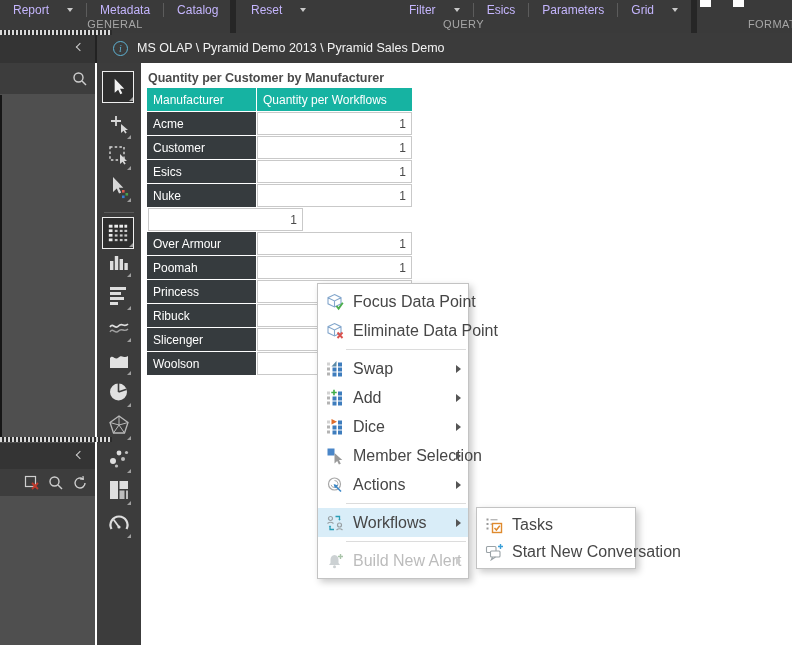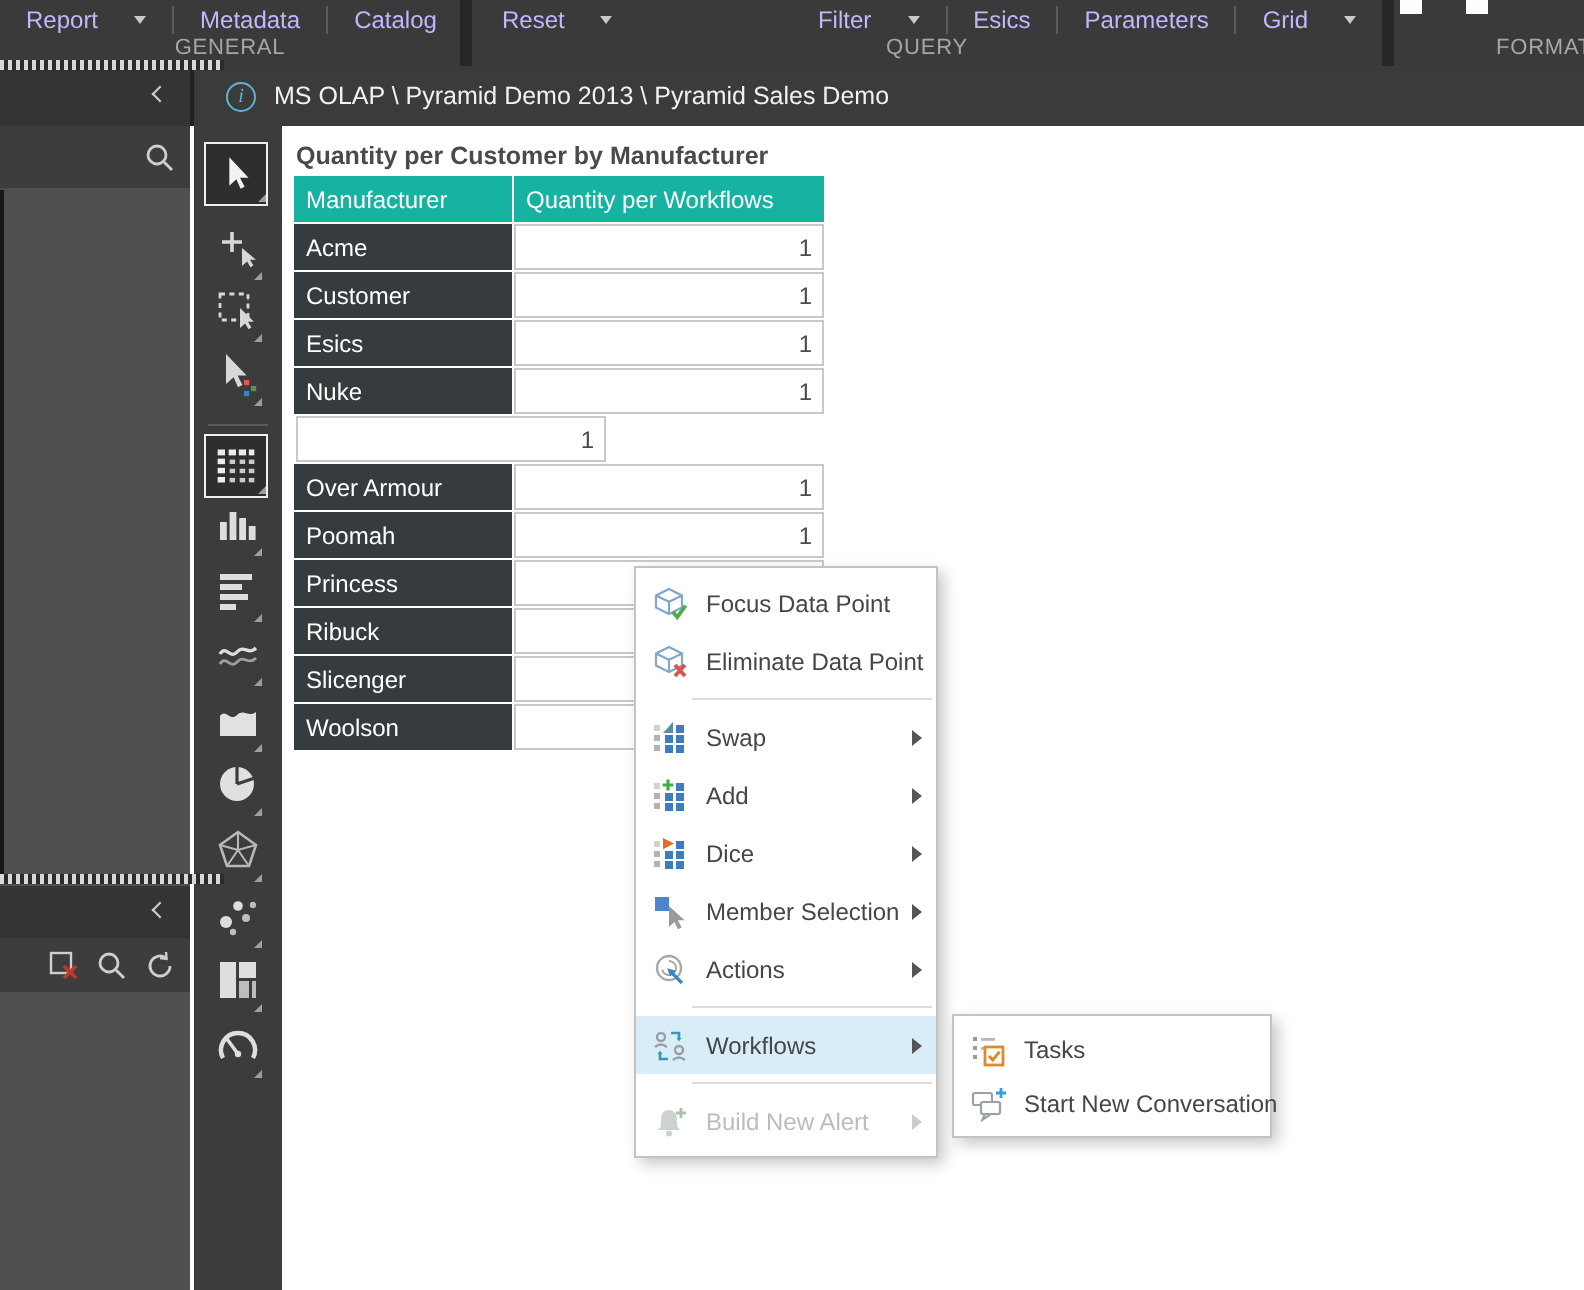--- a/index.html
+++ b/index.html
@@ -57,21 +57,21 @@
   .c2 { width:155px; margin-left:1px; }
   .grid-row { display:flex; margin-top:1px; }
   .rcell { height:23px; font-size:12px; display:flex; align-items:center; }
   .rcell.c1 { background:#363b3e; color:#fff; padding-left:6px;text-align:center; }
   .rcell.c2 { background:#fff; border:1px solid #c9c9c9; color:#4a4a4a; justify-content:flex-end; padding-right:5px; }
 
   
   .ctx-menu { position:absolute; left:317px; top:283px; width:152px; background:#fff; border:1px solid #c3c3c3; box-shadow:3px 3px 7px rgba(0,0,0,.22); padding:3px 0; z-index:10; }
   .ctx-item { height:29px; display:flex; align-items:center; padding-left:8px; position:relative; cursor:pointer; }
   .ctx-icon { width:18px; height:18px; margin-right:9px; flex:none; }
-  .ctx-label { font-size:12px; color:#464646; white-space:nowrap; }
+  .ctx-label { font-size:16px; color:#464646; white-space:nowrap; }
   .ctx-arrow { position:absolute; right:7px; top:50%; margin-top:-4px; width:0; height:0; border-top:4px solid transparent; border-bottom:4px solid transparent; border-left:5px solid #555; }
   .ctx-sep { height:1px; background:#dcdcdc; margin:4px 2px 4px 28px; }
   .ctx-item.highlight { background:#d9edf8; }
   .ctx-item.disabled .ctx-label { color:#bcbcbc; }
   .ctx-item.disabled .ctx-arrow { border-left-color:#ccc; }
 
   .sub-menu { position:absolute; left:476px; top:507px; width:160px; background:#fff; border:1px solid #c3c3c3; box-shadow:3px 3px 7px rgba(0,0,0,.22); padding:3px 0; z-index:11; }
   .sub-menu .ctx-item { height:27px; }
 </style>
 </head>

